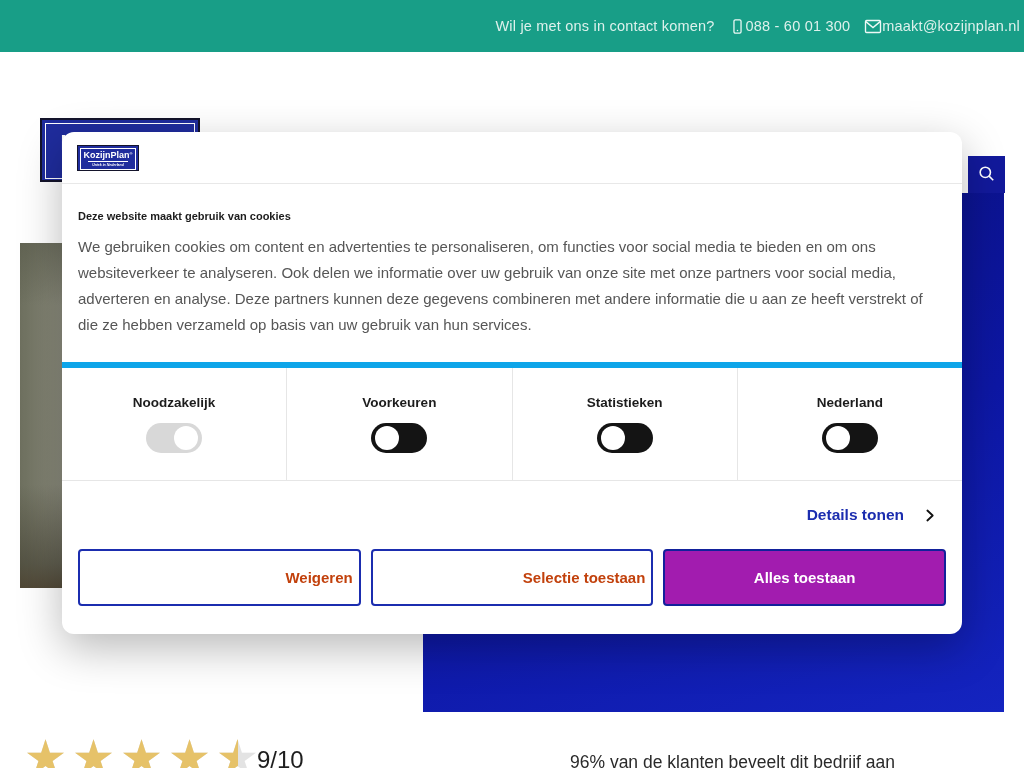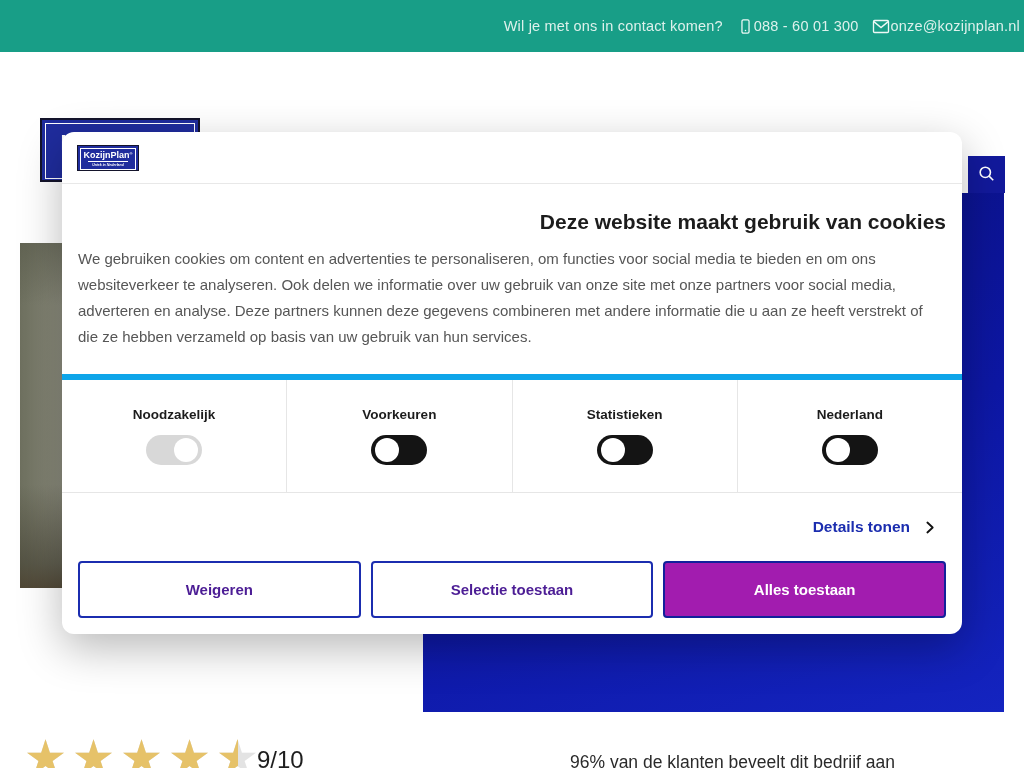--- a/index.html
+++ b/index.html
@@ -65,43 +65,43 @@
     position:absolute;left:62px;top:132px;width:900px;height:502px;background:#fff;
     border-radius:12px;box-shadow:0 14px 44px rgba(0,0,0,.28);box-sizing:border-box;
   }
   .modal-header{height:52px;border-bottom:1px solid #e8e8e8;display:flex;align-items:center;padding-left:15px;box-sizing:border-box;}
   .logo--small{position:static;width:56px;height:20px;border-width:1px;padding:2px;}
   .logo--small .logo-title{font-size:9px;line-height:9px;font-weight:bold;}
   .logo--small .logo-reg{font-size:4px;top:-2px;}
   .logo--small .logo-line{width:40px;border-top-width:1px;margin:1px 0;}
   .logo--small .logo-tag{font-size:3.5px;letter-spacing:0;}
 
-  .modal-title{margin:26px 16px 0;font-size:21px;font-weight:bold;color:#1c1c1c;text-align:right;}
+  .modal-title{margin:26px 16px 0;font-size:11px;font-weight:bold;color:#1c1c1c;}
   .modal-desc{margin:12px 16px 0;width:866px;font-size:15px;line-height:26px;color:#565656;box-sizing:border-box;}
 
   .cats{margin-top:24px;height:112px;border-top:6px solid #0ea5e9;border-bottom:1px solid #e6e6e6;display:flex;}
   .cat{flex:1;border-right:1px solid #e6e6e6;display:flex;flex-direction:column;align-items:center;box-sizing:border-box;}
   .cat:last-child{border-right:none;}
   .cat-label{margin-top:27px;font-size:13.5px;font-weight:bold;color:#1c1c1c;}
   .toggle{position:relative;margin-top:13px;width:56px;height:30px;border-radius:15px;cursor:pointer;}
   .toggle .knob{position:absolute;top:3px;width:24px;height:24px;border-radius:50%;background:#fff;}
   .toggle.off{background:#141414;}
   .toggle.off .knob{left:4px;}
   .toggle.on{background:#141414;}
   .toggle.on .knob{right:4px;}
   .toggle.on.locked{background:#d8d8d8;cursor:default;}
 
-  .details-row{height:68px;display:flex;align-items:center;justify-content:flex-end;padding-right:24px;gap:11px;}
+  .details-row{height:68px;display:flex;align-items:center;justify-content:flex-end;padding-right:24px;gap:17px;}
   .details-link{color:#1B2DAF;font-weight:bold;font-size:15.5px;cursor:pointer;}
   .details-row svg{display:block;}
 
   .btn-row{display:flex;gap:10px;padding:0 16px;}
   .btn{flex:1;height:57px;border-radius:4px;font-size:15px;font-weight:bold;
        font-family:"Liberation Sans",sans-serif;cursor:pointer;}
-  .btn-outline{background:#fff;border:2px solid #1B2DAF;color:#4c1d95;}
+  .btn-outline{background:#fff;border:2px solid #1B2DAF;color:#c2410c;text-align:right;}
   .btn-primary{background:#a21caf;border:2px solid #12219B;color:#fff;}
 </style>
 </head>
 <body>
 
 <div id="canvas">
 
   <div class="topbar">
     <span>Wil je met ons in contact komen?</span>
     <span class="topbar-item">
@@ -113,21 +113,21 @@
       </span>
       <span>088 - 60 01 300</span>
     </span>
     <span class="topbar-item">
       <span>
         <svg width="18" height="15" viewBox="0 0 24 20" fill="none" stroke="#eef9f6" stroke-width="1.8">
           <rect x="2" y="2" width="20" height="16" rx="1.5"></rect>
           <polyline points="2.5,3.5 12,11.5 21.5,3.5"></polyline>
         </svg>
       </span>
-      <span>onze@kozijnplan.nl</span>
+      <span>maakt@kozijnplan.nl</span>
     </span>
   </div>
 
   <div class="header">
     <div class="logo">
       <div class="logo-inner">
         <div class="logo-title"><span>KozijnPlan</span><span class="logo-reg">®</span></div>
         <div class="logo-line"></div>
         <div class="logo-tag">Uniek in Nederland</div>
       </div>

